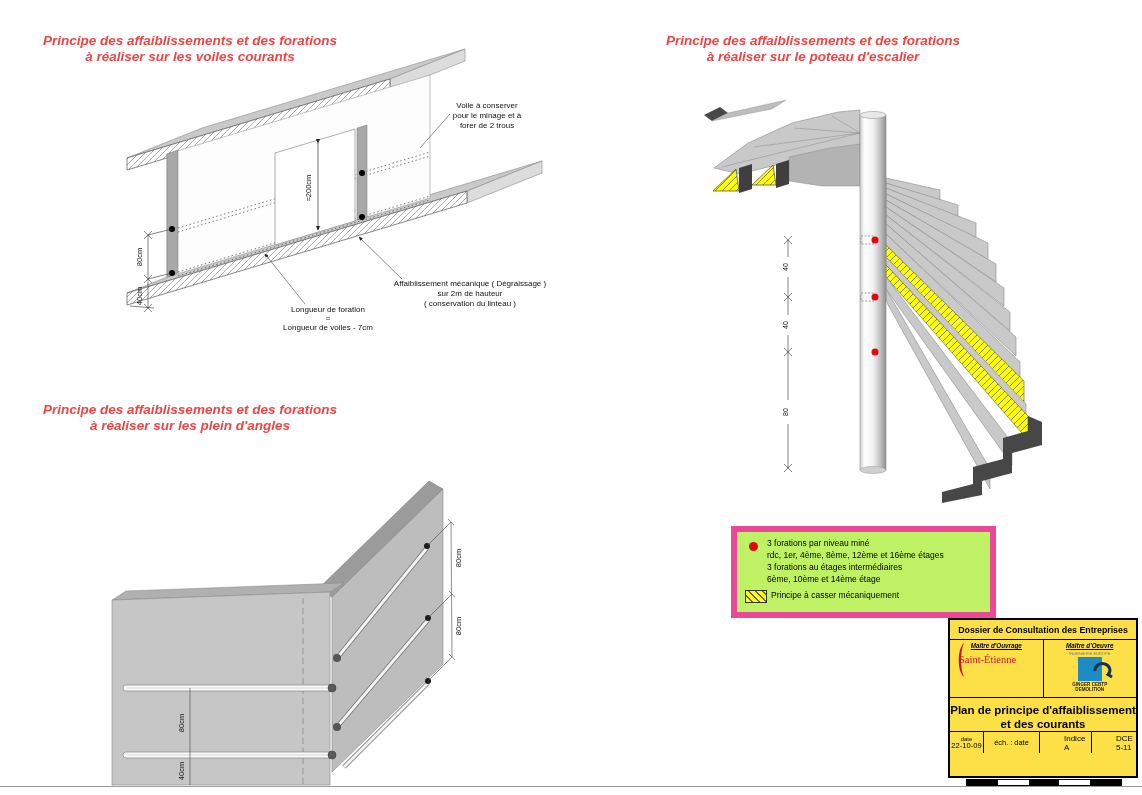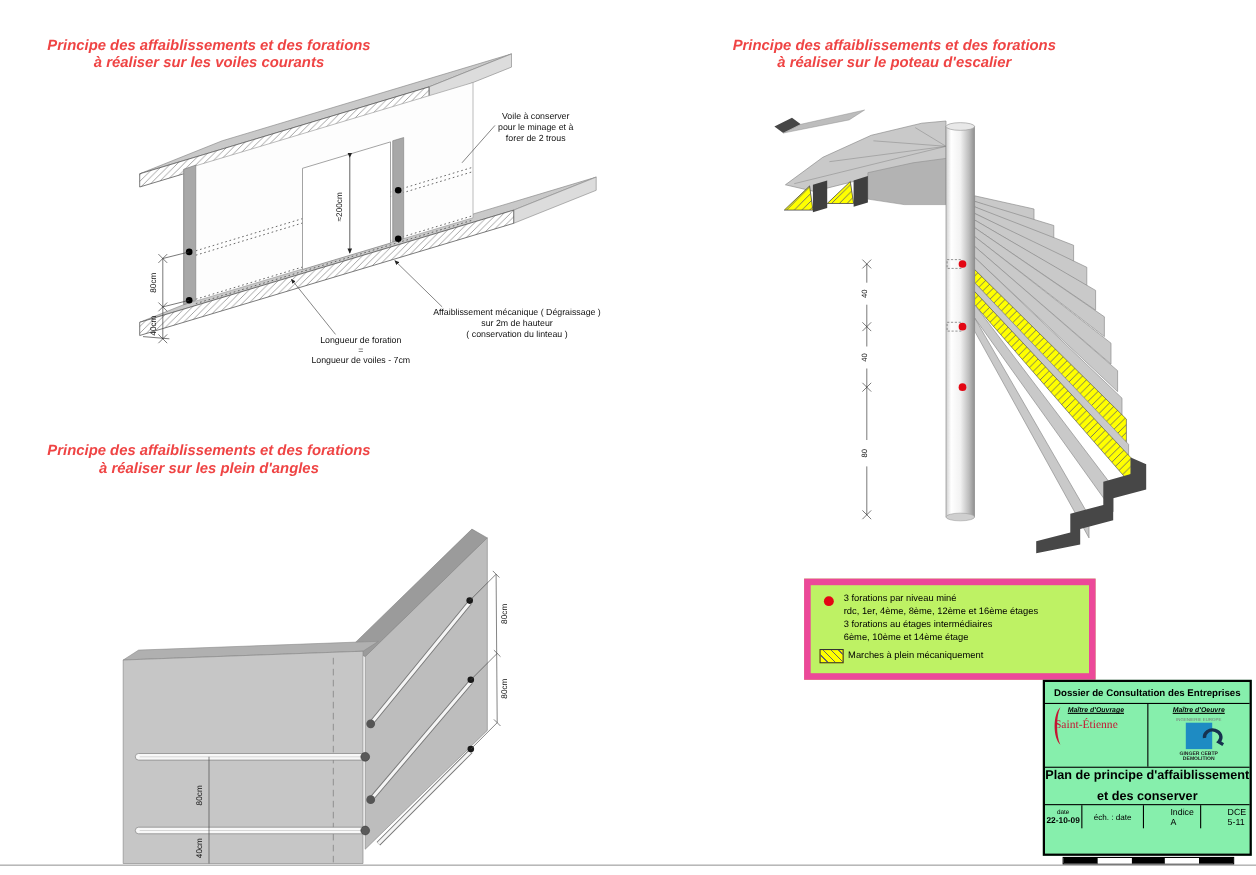--- a/index.html
+++ b/index.html
@@ -13,49 +13,49 @@
   .dimS{font:7px "Liberation Sans",sans-serif;fill:#111;}
   
   .legend{position:absolute;left:731px;top:506px;width:253px;height:80px;border:6px solid #ec4899;background:#bef264;margin-top:20px;}
   .legend .dot{position:absolute;left:12px;top:10px;width:9px;height:9px;border-radius:50%;}
   .legend .ltxt{position:absolute;left:30px;font-size:8.5px;line-height:12px;white-space:nowrap;}
   .legend .swatch{position:absolute;left:8px;top:58px;width:20px;height:11px;border:1px solid #333;
     background-color:#ffff00;
     background-image:repeating-linear-gradient(45deg,transparent 0,transparent 4px,#666 4px,#666 5px);}
   
   .tblock{position:absolute;left:948px;top:618px;width:190px;height:160px;border:2px solid #000;
-          background:#86efac;box-sizing:border-box;font-size:9px;}
+          background:#fde047;box-sizing:border-box;font-size:9px;}
   .tbrow{box-sizing:border-box;border-bottom:1px solid #000;}
   .tb-header{height:20px;display:flex;align-items:center;justify-content:center;
              font-weight:bold;font-size:8.8px;}
   .tb-logos{height:58px;display:flex;}
   .tb-cell{flex:1;position:relative;box-sizing:border-box;}
   .tb-cell.mo{border-right:1px solid #000;}
   .tb-role{text-align:center;font-size:6.3px;font-style:italic;font-weight:bold;
            text-decoration:underline;margin-top:2px;}
   .logo-se{position:absolute;left:6px;top:14px;display:flex;align-items:center;}
   .se-name{color:#c41432;font-family:"Liberation Serif",serif;font-size:10.5px;margin-left:3px;white-space:nowrap;}
   .logo-gg{position:absolute;left:50%;top:11px;transform:translateX(-50%);width:44px;text-align:center;}
   .gg-top{font-size:4px;color:#777;white-space:nowrap;overflow:hidden;}
   .gg-sq{width:24px;height:24px;margin:1px auto 1px auto;background:#1e8bc3;position:relative;}
   .gg-name{font-size:4.6px;font-weight:bold;color:#222;line-height:5px;white-space:nowrap;}
   .tb-project{height:27px;display:flex;flex-direction:column;align-items:center;justify-content:center;
               font-weight:bold;font-size:9.5px;line-height:12px;}
-  .tb-doctitle{height:34px;display:flex;flex-direction:column;align-items:center;justify-content:space-between;
+  .tb-doctitle{height:34px;display:flex;flex-direction:column;align-items:center;justify-content:flex-end;
                font-weight:bold;font-size:11.5px;line-height:14px;}
   .tb-bottom{height:21px;display:flex;border-bottom:none;}
   .tb-bcell{box-sizing:border-box;border-right:1px solid #000;display:flex;flex-direction:column;
             align-items:center;justify-content:center;}
   .tb-bcell:last-child{border-right:none;}
   .c-date{width:34px;}
   .c-ech{width:56px;}
   .c-ind{width:52px;}
   .c-ref{width:44px;}
   .lbl-date{font-size:5.8px;line-height:6px;}
-  .val-date{font-size:7.6px;font-weight:bold;line-height:8px;}
+  .val-date{font-size:7.6px;font-weight:normal;line-height:8px;}
   .val-ech{font-size:7.4px;}
   .val-b{font-size:8px;font-weight:normal;margin-left:24px;}
   .scalebar{position:absolute;left:966px;top:779px;width:156px;height:7px;border:1px solid #000;
             display:flex;box-sizing:border-box;}
   .scalebar div{flex:1;}
   .sb-b{background:#000;} .sb-w{background:#fff;}
   .sheetline{position:absolute;left:0;top:786px;width:1142px;height:0;border-top:1px solid #9a9a9a;}
 </style>
 </head>
 <body>
@@ -235,21 +235,21 @@
     <text class="dimS" transform="rotate(-90 98 357)" x="98" y="357" text-anchor="middle">80</text>
   </svg>
 
   <div class="legend">
     <div class="dot" style="background:#e30613;"></div>
     <div class="ltxt" style="top:5px;">3 forations par niveau miné</div>
     <div class="ltxt" style="top:17px;">rdc, 1er, 4ème, 8ème, 12ème et 16ème étages</div>
     <div class="ltxt" style="top:29px;">3 forations au étages intermédiaires</div>
     <div class="ltxt" style="top:41px;">6ème, 10ème et 14ème étage</div>
     <div class="swatch"></div>
-    <div class="ltxt" style="left:34px;top:57px;">Marches à plein mécaniquement</div>
+    <div class="ltxt" style="left:34px;top:57px;">Principe à casser mécaniquement</div>
   </div>
 
   <svg style="left:95px;top:458px;" width="420" height="335" viewBox="0 0 420 335">
     <g>
       <polygon points="237,139 348,31 334,23 223,131" fill="#9b9b9b" stroke="#777" stroke-width="0.5"></polygon>
       <polygon points="237,139 348,31 348,206 237,314" fill="#bdbdbd" stroke="#888" stroke-width="0.6"></polygon>
     </g>
     <g>
       <polygon points="17,142 31,133 249,125 235,134" fill="#b0b0b0" stroke="#888" stroke-width="0.5"></polygon>
       <polygon points="17,142 235,134 235,327 17,327" fill="#c6c6c6" stroke="#888" stroke-width="0.6"></polygon>
@@ -321,21 +321,21 @@
           </div>
           <div class="gg-name">
             <span>GINGER CEBTP</span><br>
             <span>DEMOLITION</span>
           </div>
         </div>
       </div>
     </div>
     <div class="tbrow tb-doctitle">
       <div>Plan de principe d'affaiblissement</div>
-      <div>et des conserver</div>
+      <div>et des courants</div>
     </div>
     <div class="tb-bottom">
       <div class="tb-bcell c-date">
         <span class="lbl-date">date</span>
         <span class="val-date">22-10-09</span>
       </div>
       <div class="tb-bcell c-ech">
         <span class="val-ech">éch. : date</span>
       </div>
       <div class="tb-bcell c-ind">

